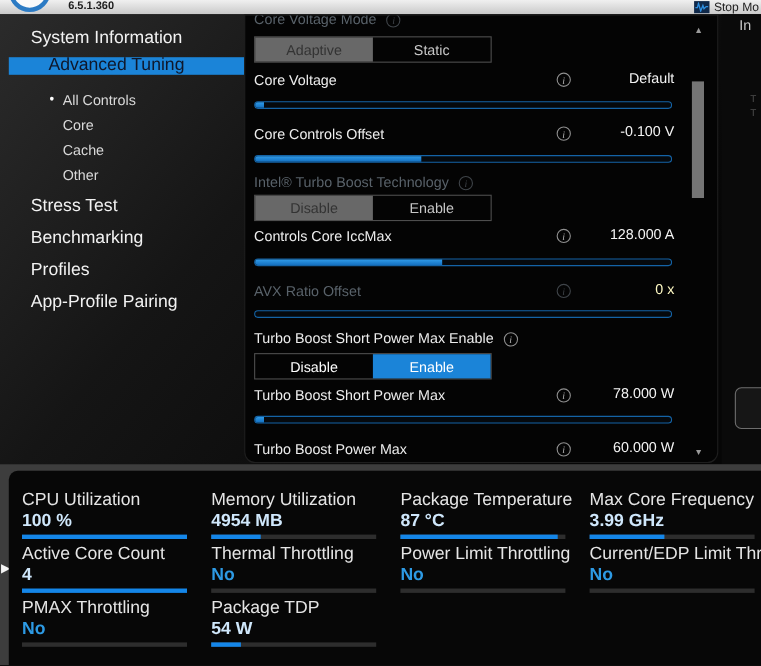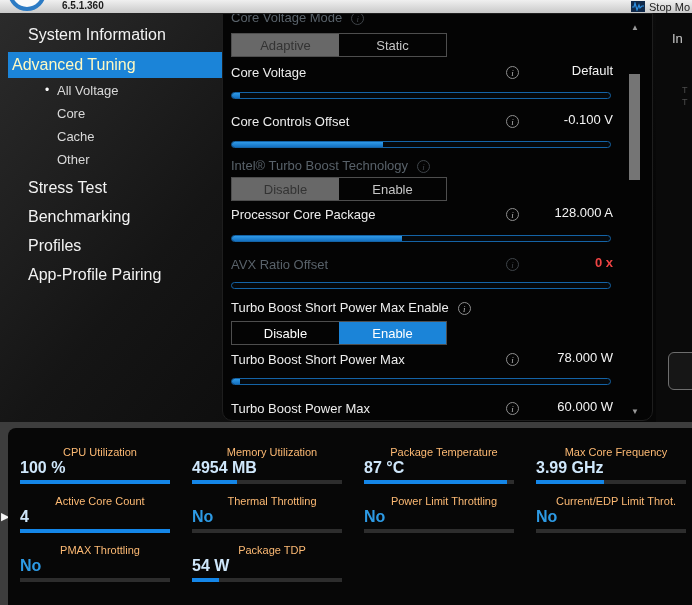--- a/index.html
+++ b/index.html
@@ -21,41 +21,41 @@
   .stopmon-label { font-size:11px; color:#222; white-space:nowrap; }
 
   
   .main-area { position:absolute; left:0; top:13px; width:692px; height:409px;
                background:linear-gradient(130deg,#2b2b2b 0%,#151515 35%,#060606 80%); }
 
   
   .sidebar { position:absolute; left:0; top:0; width:222px; height:409px; }
   .nav-top { position:absolute; left:28px; font-size:16px; color:#f2f2f2;
              white-space:nowrap; cursor:pointer; }
-  .nav-selected { position:absolute; left:8px; width:214px; height:26px;
-                  display:flex; align-items:center; padding-left:4px;
-                  font-size:16px; color:#fef9c3; cursor:pointer; }
+  .nav-selected { position:absolute; left:8px; width:214px; height:16px;
+                  display:flex; align-items:center; padding-left:36px;
+                  font-size:16px; color:#0f172a; cursor:pointer; }
   .nav-sub { position:absolute; left:57px; font-size:13px; color:#d9d9d9;
              white-space:nowrap; cursor:pointer; }
   .nav-bullet { position:absolute; left:-12px; top:0; font-size:12px; color:#ffffff; }
 
   
   .panel { position:absolute; left:222px; top:0px; width:431px; height:408px;
            background:#040404; border:1px solid #1e1e1e; border-radius:0 0 10px 10px;
            overflow:hidden; }
   .sec-label { position:absolute; left:8px; font-size:13px; white-space:nowrap; }
   .sec-dim { color:#59626a;text-align:center; }
   .sec-lit { color:#ededed; }
   .trow { position:absolute; left:0; width:431px; height:20px; }
   .tlabel { position:absolute; left:8px; top:2px; font-size:13px; color:#ededed;
             white-space:nowrap; }
   .tlabel.dim { color:#59626a; }
   .tvalue { position:absolute; right:41px; top:0px; font-size:13px; color:#f4f4f4;
             white-space:nowrap; cursor:pointer; }
-  .tvalue.dim { color:#ef4444;font-weight:bold; }
+  .tvalue.dim { color:#fef9c3; }
   .info-icon { display:inline-flex; align-items:center; justify-content:center;
                width:13px; height:13px; border:1px solid #8f8f8f; border-radius:50%;
                color:#b5b5b5; font-size:9px; font-style:italic; font-family:"Liberation Serif",serif;
                cursor:pointer; vertical-align:middle; }
   .info-abs { position:absolute; left:283px; top:3px; }
   .info-dim { border-color:#3f4449; color:#3f4449; }
   .info-inline { margin-left:9px; }
 
   .toggle { position:absolute; left:8px; width:216px; height:24px; display:flex;
             border:1px solid #4e4e4e; }
@@ -75,38 +75,38 @@
   
   .vscroll { position:absolute; left:404px; top:10px; width:16px; height:392px; }
   .scroll-arrow { position:absolute; left:3px; width:10px; height:8px; color:#9a9a9a;
                   font-size:8px; line-height:8px; text-align:center; cursor:pointer; }
   .scroll-thumb { position:absolute; left:2px; top:50px; width:11px; height:106px;
                   background:#757575; cursor:pointer; }
 
   
   .right-panel { position:absolute; left:656px; top:0; width:36px; height:409px;
                  background:#0a0a0a; }
-  .rp-heading { position:absolute; left:16px; top:18px; font-size:13px; color:#c8c8c8; }
+  .rp-heading { position:absolute; left:16px; top:2px; font-size:13px; color:#c8c8c8; }
   .rp-tiny { position:absolute; left:26px; font-size:9px; color:#4d4d4d; }
   .rp-button { position:absolute; left:12px; top:339px; width:40px; height:38px;
                border:1px solid #6e6e6e; border-radius:6px; background:#161616;
                cursor:pointer; }
 
   
   .bottom-strip { position:absolute; left:0; top:422px; width:692px; height:183px;
                   background:#3d3d3d; }
   .mon-panel { position:absolute; left:8px; top:6px; width:684px; height:177px;
                background:#070707; border-radius:8px 0 0 0; }
   .flyout-arrow { position:absolute; left:1px; top:88px; font-size:11px; color:#f5f5f5;
                   cursor:pointer; }
   .mon-grid { position:absolute; left:12px; top:18px; display:grid;
               grid-template-columns:repeat(4,172px); grid-auto-rows:49px; }
   .tile { position:relative; }
-  .mlabel { font-size:11px; color:#fdba74; white-space:nowrap; overflow:hidden;
-            width:160px;text-align:center; }
+  .mlabel { font-size:16px; color:#e5e5e5; white-space:nowrap; overflow:hidden;
+            width:160px; }
   .mvalue { font-size:16px; font-weight:bold; margin-top:1px; white-space:nowrap; }
   .val-num { color:#cfe7fb; }
   .val-no  { color:#2d9ae4; }
   .mbar { width:150px; height:4px; background:#2d2d2d; margin-top:3px; }
   .mbar-fill { height:100%; background:#1486e8; }
 </style>
 </head>
 <body>
 
 <div id="stage">
@@ -123,21 +123,21 @@
       <span class="stopmon-label">Stop Mo</span>
     </div>
   </div>
 
   <div class="main-area">
 
     <div class="sidebar">
       <div class="nav-top" style="top:13px">System Information</div>
       <div class="nav-selected" style="top:39px; background:#1b84d8">Advanced Tuning</div>
       <div class="nav-sub" style="top:70px">
-        <span class="nav-bullet">•</span><span>All Voltage</span>
+        <span class="nav-bullet">•</span><span>All Controls</span>
       </div>
       <div class="nav-sub" style="top:93px">Core</div>
       <div class="nav-sub" style="top:116px">Cache</div>
       <div class="nav-sub" style="top:139px">Other</div>
       <div class="nav-top" style="top:166px">Stress Test</div>
       <div class="nav-top" style="top:195px">Benchmarking</div>
       <div class="nav-top" style="top:224px">Profiles</div>
       <div class="nav-top" style="top:253px">App-Profile Pairing</div>
     </div>
 
@@ -173,21 +173,21 @@
       <div class="sec-label sec-dim" style="top:144px">
         <span>Intel® Turbo Boost Technology</span><span class="info-icon info-dim info-inline">i</span>
       </div>
 
       <div class="toggle" style="top:163px">
         <div class="seg seg-gray-sel">Disable</div>
         <div class="seg seg-dark">Enable</div>
       </div>
 
       <div class="trow" style="top:191px">
-        <span class="tlabel">Processor Core Package</span>
+        <span class="tlabel">Controls Core IccMax</span>
         <span class="info-icon info-abs">i</span>
         <span class="tvalue">128.000 A</span>
       </div>
       <div class="slider" style="top:221px">
         <div class="slider-fill" style="width: 45%;"></div>
       </div>
 
       <div class="trow" style="top:241px">
         <span class="tlabel dim">AVX Ratio Offset</span>
         <span class="info-icon info-abs info-dim">i</span>

